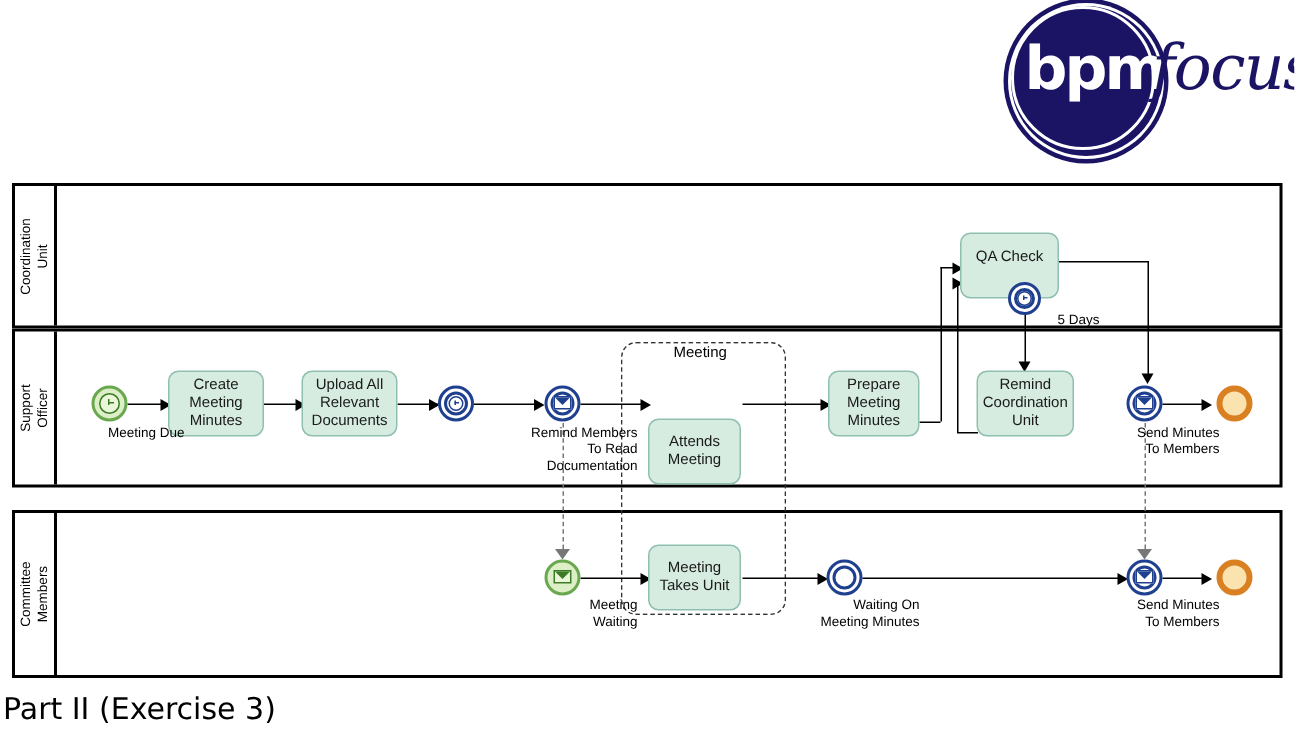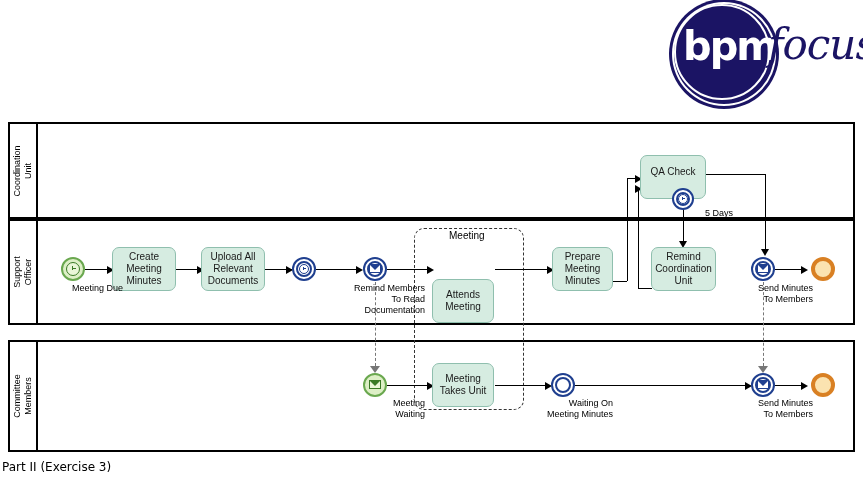--- a/index.html
+++ b/index.html
@@ -69,21 +69,21 @@
   .mtri-in{position:absolute;left:-4px;top:-7px;width:0;height:0;border-left:4px solid transparent;
            border-right:4px solid transparent;border-top:6px solid #ffffff;}
 
   
   .group{position:absolute;border:1.5px dashed #333333;border-radius:10px;box-sizing:border-box;
          background:transparent;}
   .group-label{position:absolute;font-size:10px;color:#000000;background:#ffffff;padding:0 4px;
                white-space:nowrap;}
 
   
-  #caption{position:absolute;left:2px;top:460px;font-size:12px;color:#000000;
+  #caption{position:absolute;left:2px;top:460px;font-size:20px;color:#000000;
            font-family:"DejaVu Sans",sans-serif;}
 </style>
 </head>
 <body>
 
 <div id="page">
 
   <div id="logo">
     <div class="logo-disc"></div>
     <div class="logo-ring"></div>

